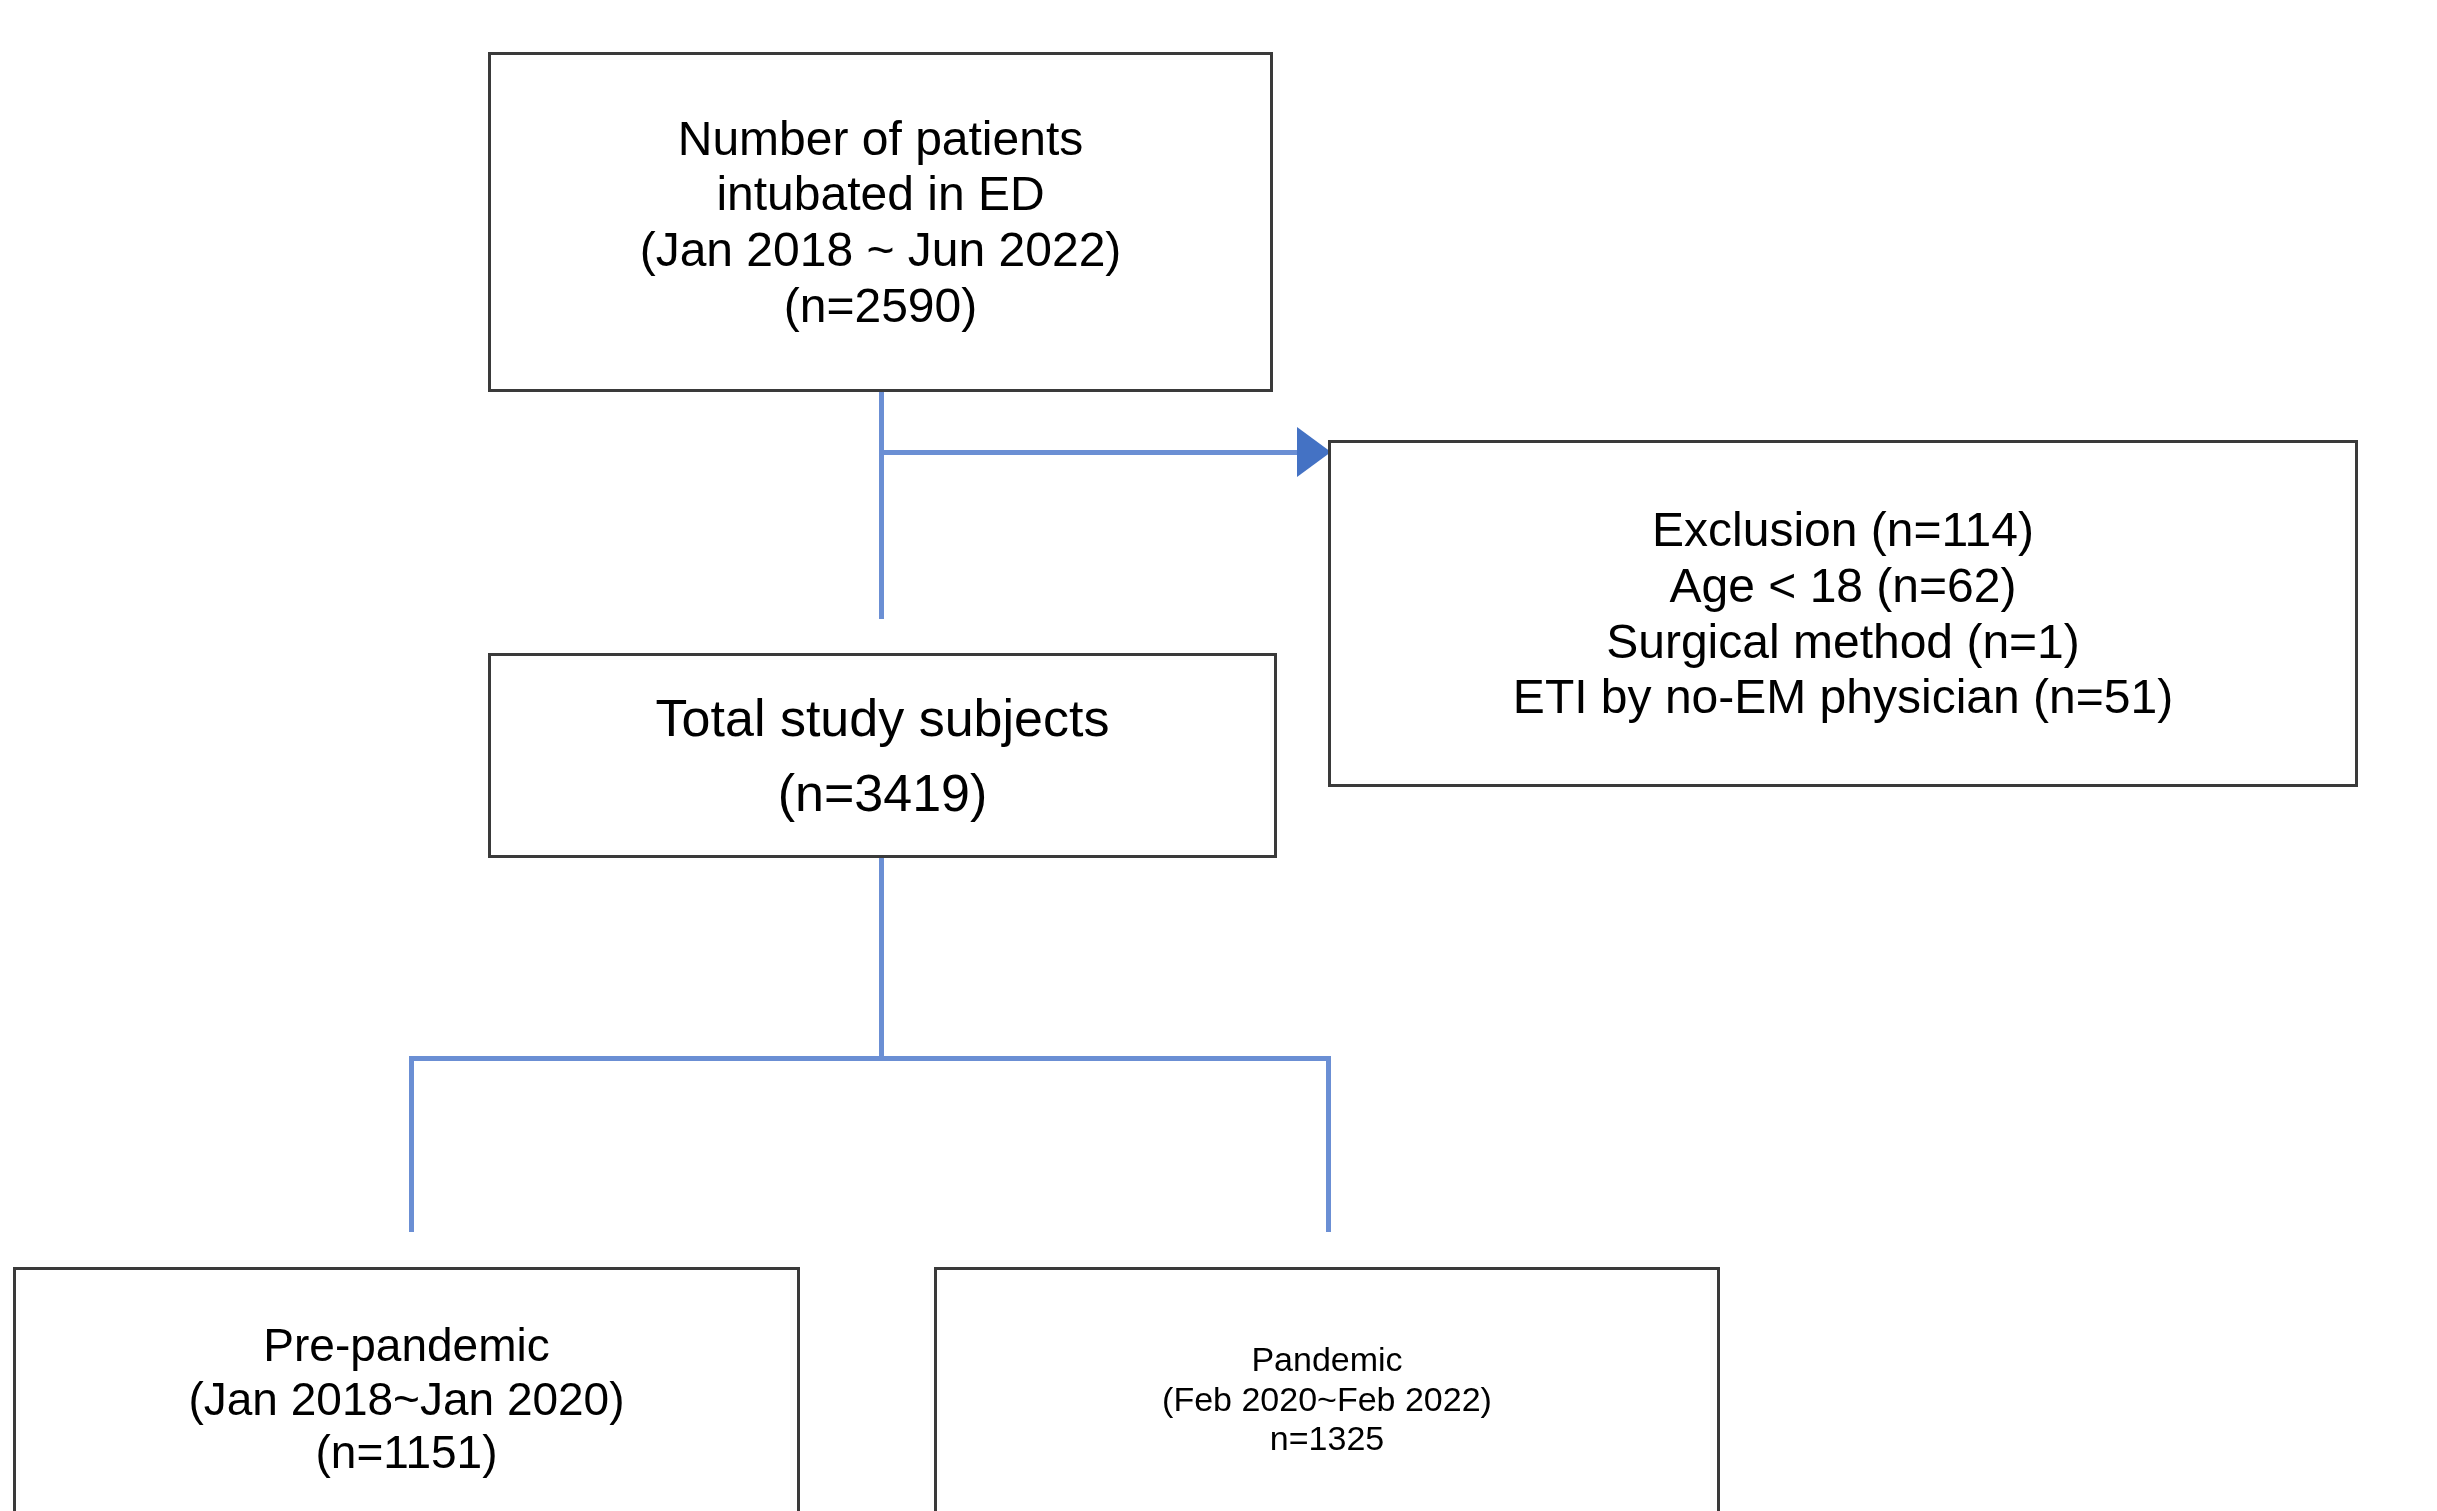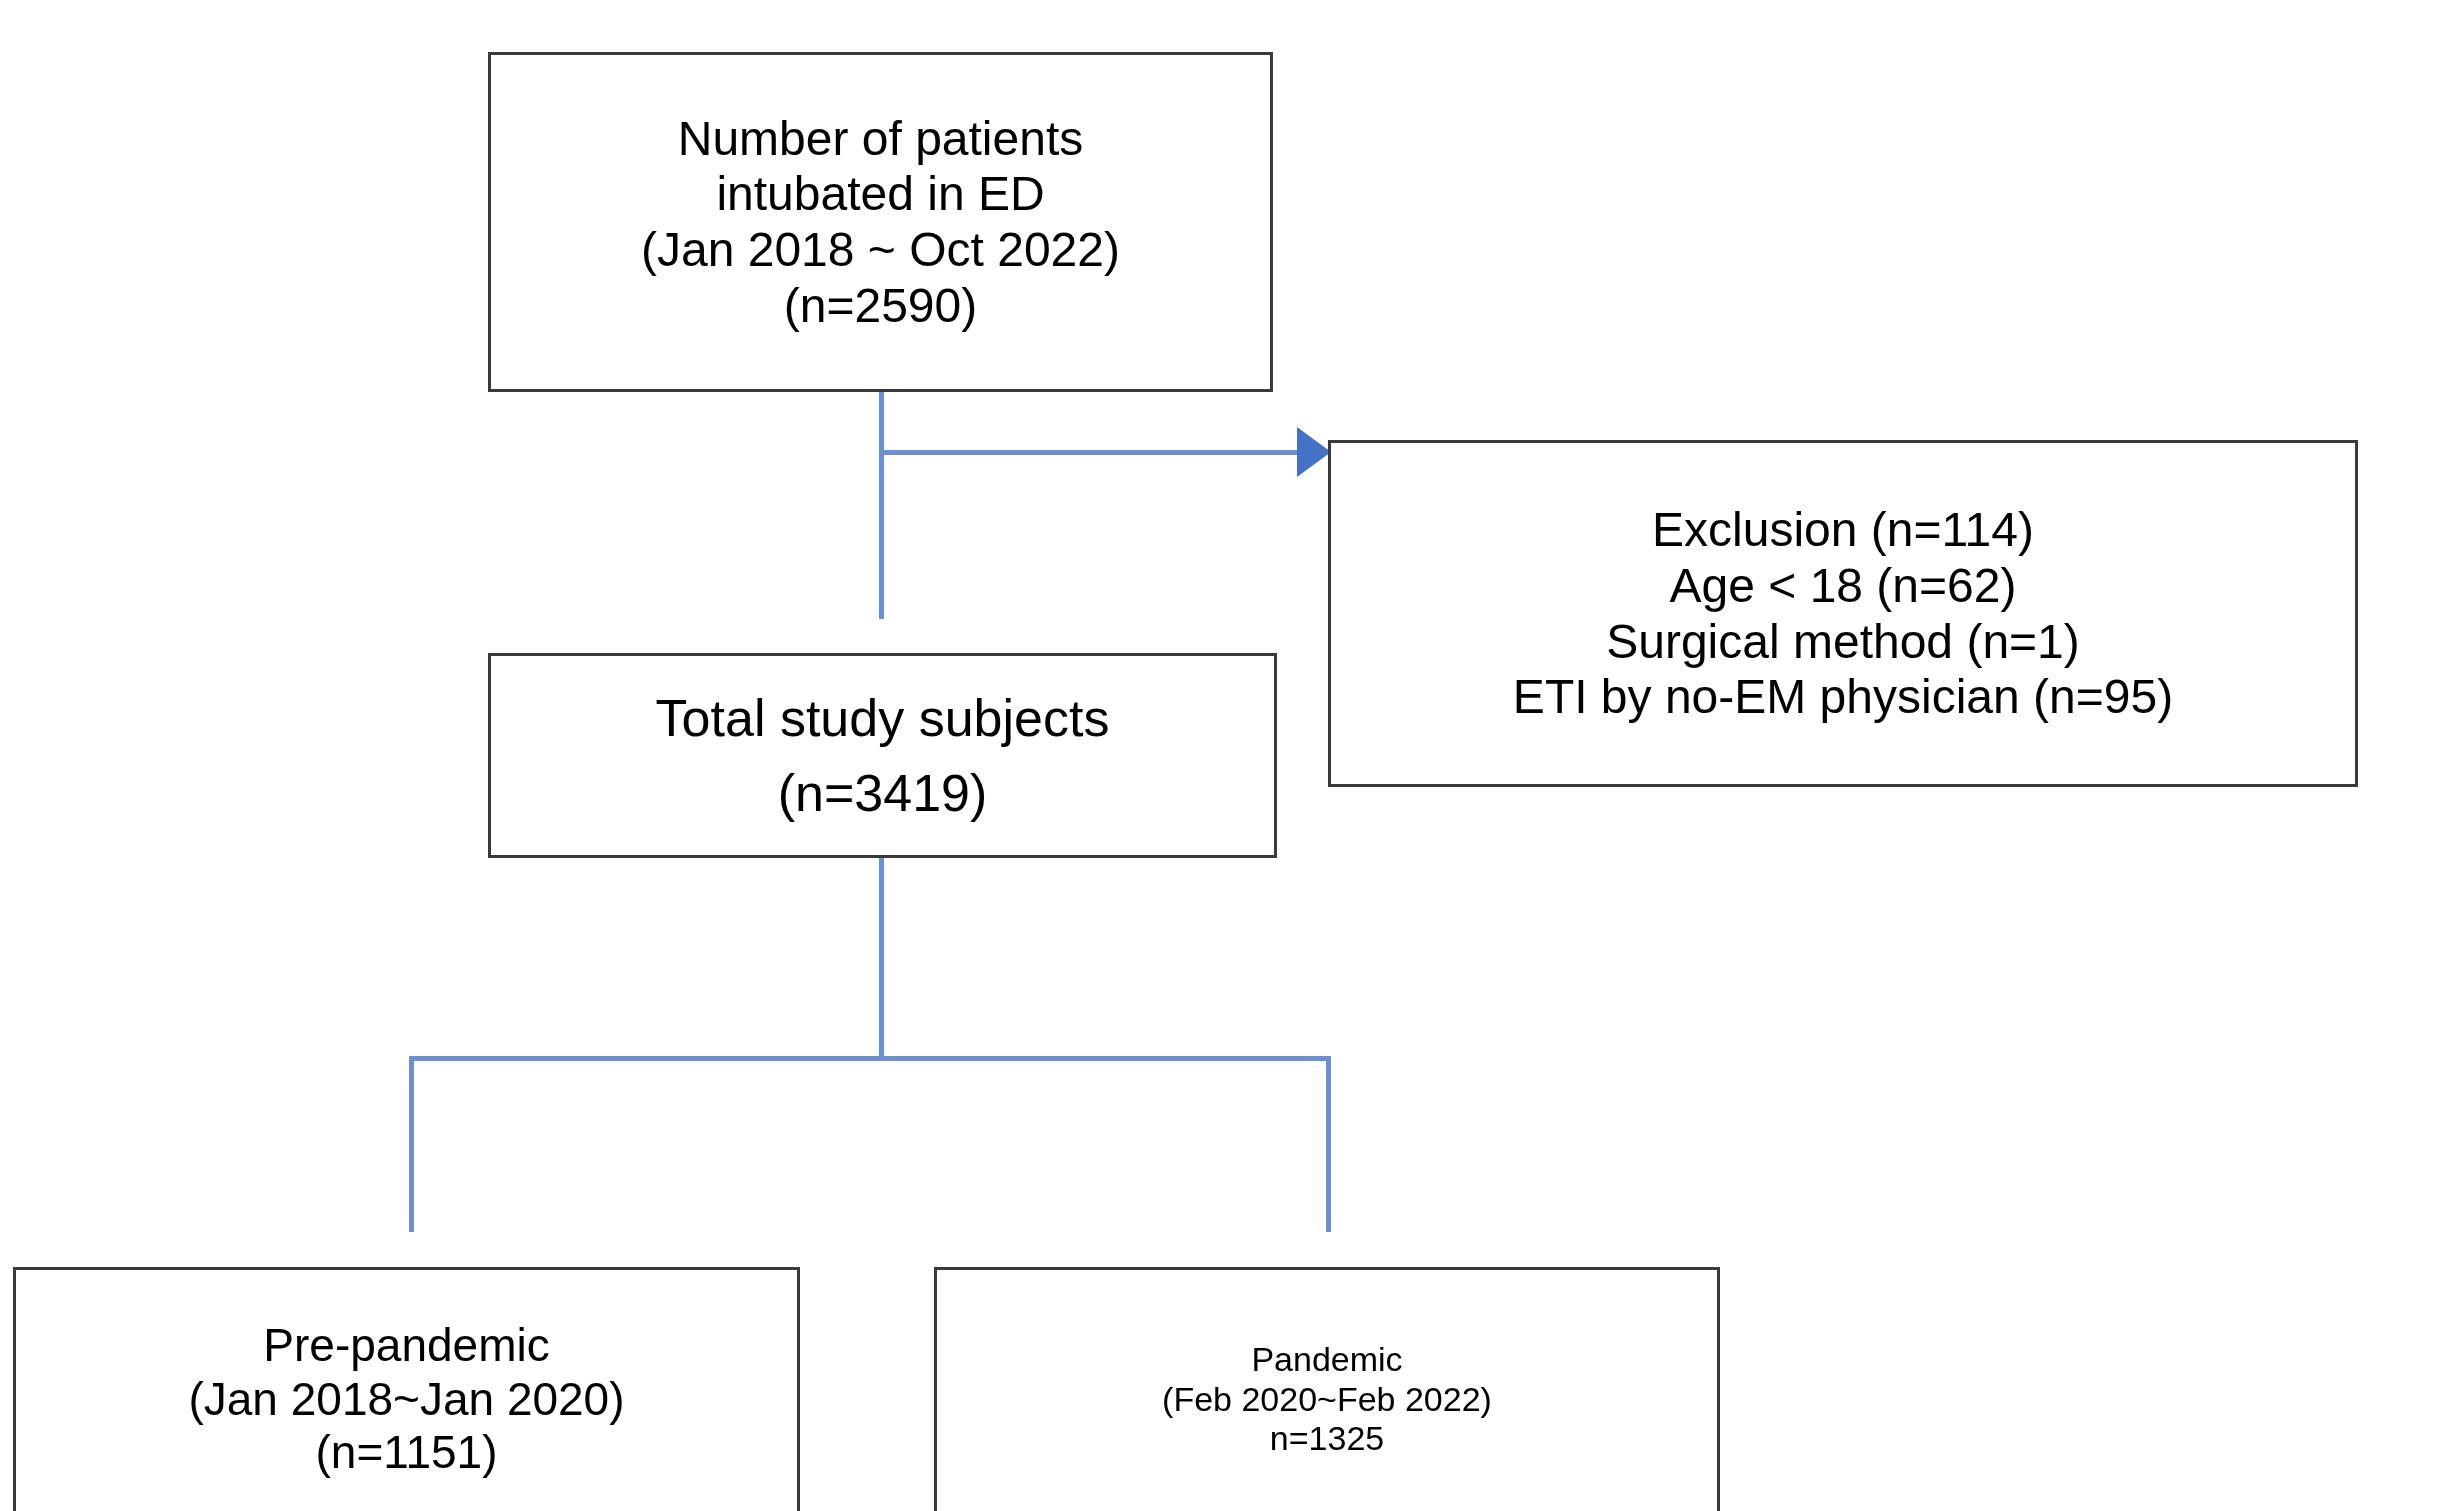--- a/index.html
+++ b/index.html
@@ -143,29 +143,29 @@
 
   <div class="connector h" id="conn-split-bar"></div>
 
   <div class="connector v" id="conn-drop-left"></div>
 
   <div class="connector v" id="conn-drop-right"></div>
 
   <div class="node" id="node-source">
     <span class="line">Number of patients</span>
     <span class="line">intubated in ED</span>
-    <span class="line">(Jan 2018 ~ Oct 2022)</span>
+    <span class="line">(Jan 2018 ~ Jun 2022)</span>
     <span class="line">(n=2590)</span>
   </div>
 
   <div class="node" id="node-exclusion">
     <span class="line">Exclusion (n=114)</span>
     <span class="line">Age &lt; 18 (n=62)</span>
     <span class="line">Surgical method (n=1)</span>
-    <span class="line">ETI by no-EM physician (n=95)</span>
+    <span class="line">ETI by no-EM physician (n=51)</span>
   </div>
 
   <div class="node" id="node-total">
     <span class="line">Total study subjects</span>
     <span class="line">(n=3419)</span>
   </div>
 
   <div class="node" id="node-pre-pandemic">
     <span class="line">Pre-pandemic</span>
     <span class="line">(Jan 2018~Jan 2020)</span>

